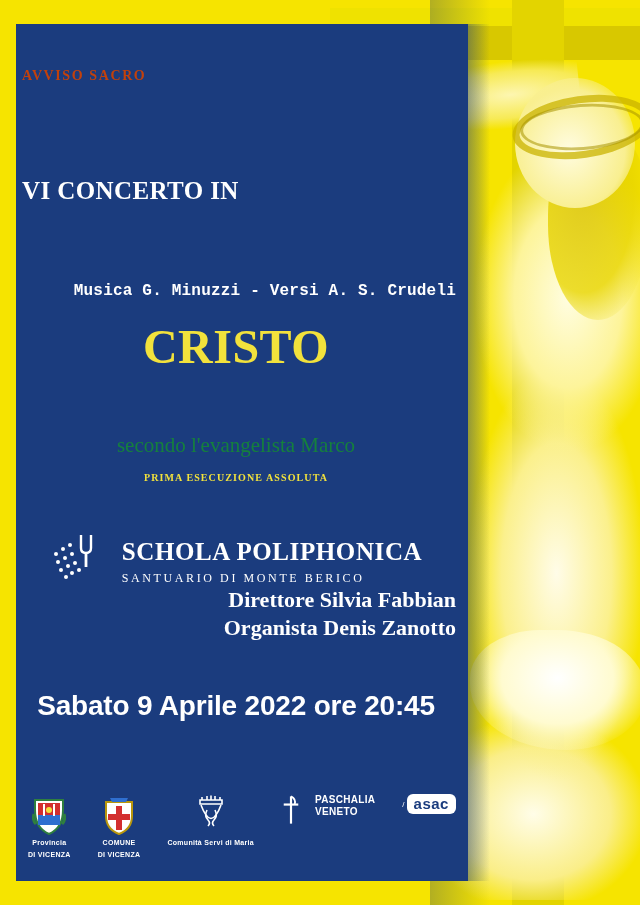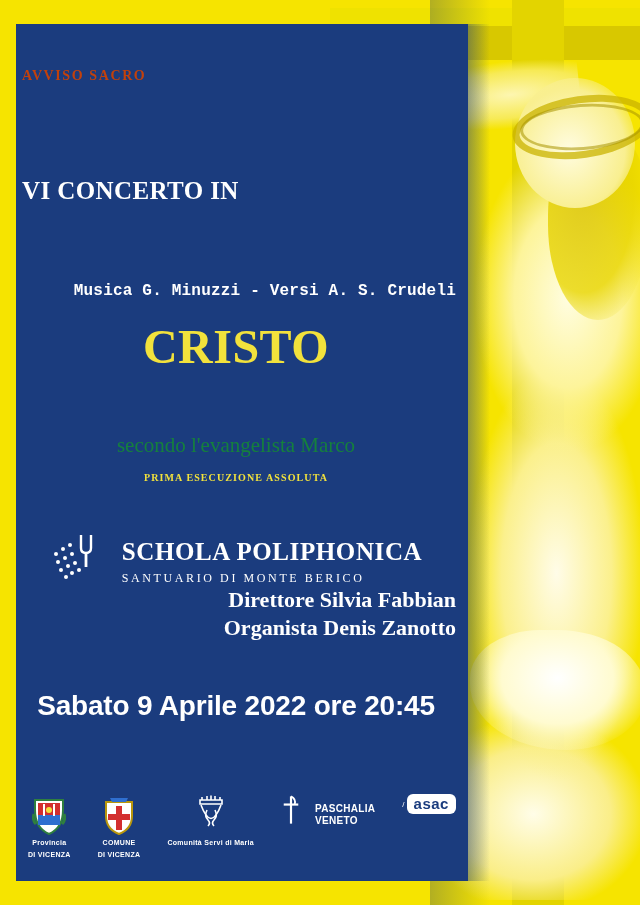--- a/index.html
+++ b/index.html
@@ -329,21 +329,21 @@
     border-radius: 6px;
     padding: 1px 7px 2px;
     letter-spacing: .5px;
   }
   .asac-lbl {
     font-size: 8px;
     color: #ffffff;
   }
   .pasch {
     display: flex;
-    align-items: flex-end;
+    align-items: flex-start;
     gap: 14px;
   }
   .pasch-txt {
     font-size: 10px;
     font-weight: 700;
     line-height: 1.15;
     text-align: left;
     letter-spacing: .3px;
   }
 </style>

